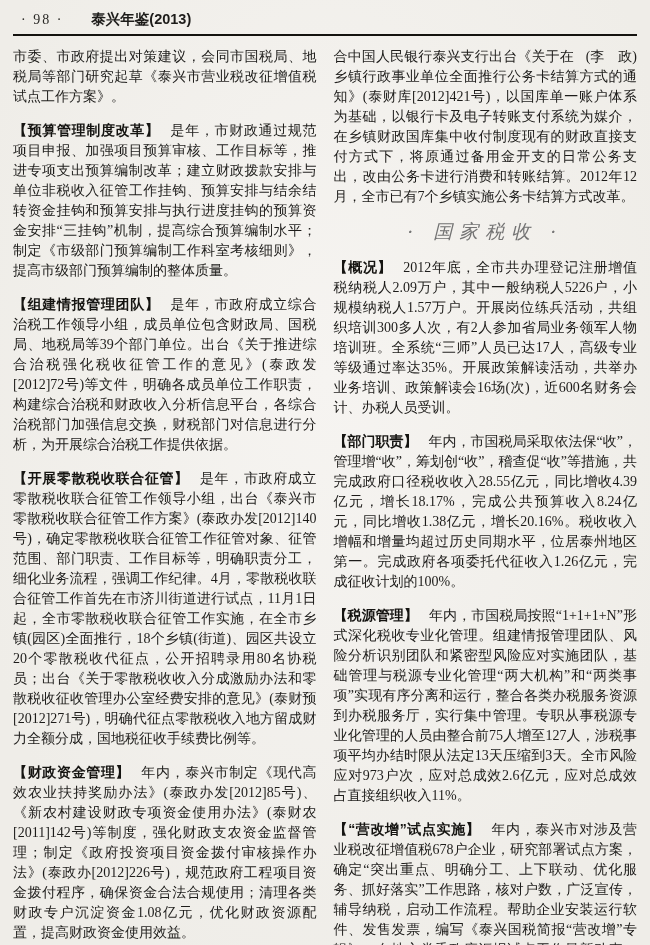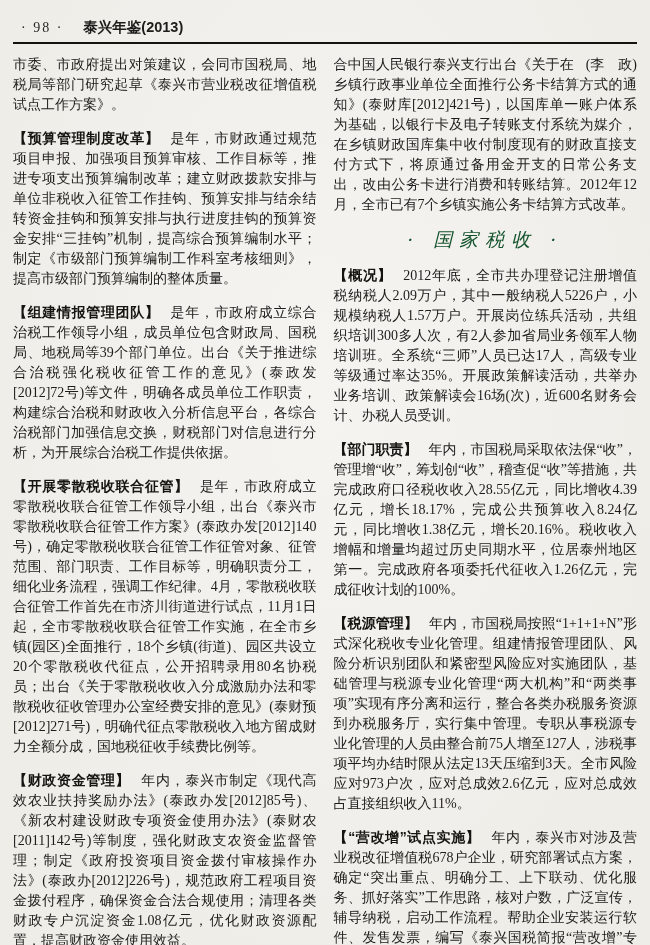--- a/index.html
+++ b/index.html
@@ -13,26 +13,26 @@
   }
   .page { padding: 8px 13px 0 13px; }
 
   
   .running-head {
     display: flex; align-items: baseline;
     font-size: 14px; padding: 2px 8px 5px 8px;
   }
   .page-number {
     letter-spacing: 2px;
-    margin-right: 20px;
+    margin-right: 28px;
     color: #2a2926;
   }
   .book-title {
     font-family: "Liberation Sans", "DejaVu Sans", sans-serif;
-    font-weight: 700; font-size: 14.5px; margin-top: 8px;
+    font-weight: 700; font-size: 14.5px;
   }
   .head-rule { height: 0; border-bottom: 2.5px solid #14130f; margin: 0 0 2px 0; }
 
   
   .columns { display: flex; gap: 17px; margin-top: 11px; }
   .col {
     flex: 1 1 0; min-width: 0;
     font-size: 14px; line-height: 20px;
     text-align: justify;
   }
@@ -50,21 +50,21 @@
 
   .byline { float: right; padding-left: 12px; }
 
   .section-heading {
     text-align: center;
     font-family: "DejaVu Serif", "Liberation Serif", serif;
     font-style: italic;
     font-weight: 400;
     font-size: 19px;
     letter-spacing: 7px;
-    color: #14532d;
+    color: #737373;
     margin: 14px 0 16px 0;
   }
 </style>
 </head>
 <body>
 
 <div class="page">
 
   <div class="running-head">
     <span class="page-number">· 98 ·</span>

